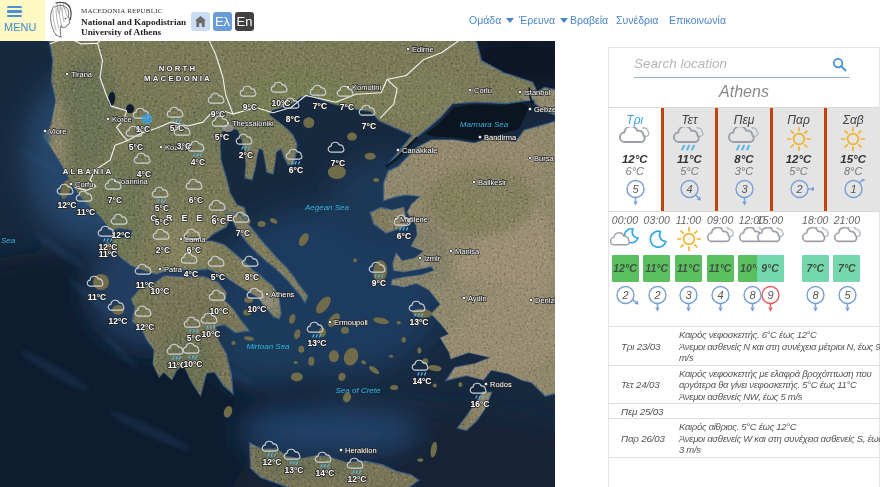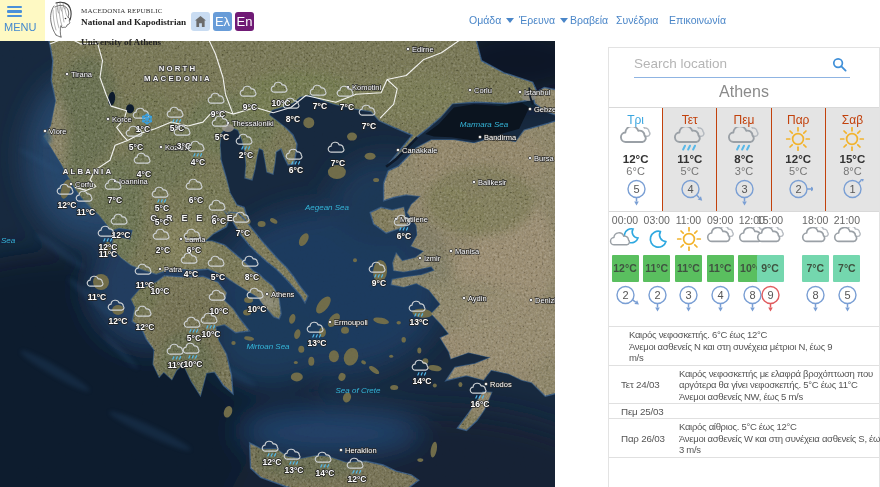--- a/index.html
+++ b/index.html
@@ -6,40 +6,40 @@
   font-family:"Liberation Sans", sans-serif; }
 .header { position:absolute; left:0; top:0; width:880px; height:41px; background:#fff; z-index:5;}
 .menublk { position:absolute; left:0; top:0; width:45px; height:41px; background:#fef9c3; }
 .menublk .bars{position:absolute;left:7px;top:6px;width:15px;}
 .menublk .bars div{height:2.2px;background:#4a90d9;margin-bottom:2.2px;border-radius:1px;}
 .menublk .mlabel{position:absolute;left:4px;top:21px;font-size:11px;color:#4288cf;}
 .logo { position:absolute; left:46px; top:0px; width:31px; height:41px; }
 .uni { position:absolute; left:81px; top:7px; font-family:"Liberation Serif", serif; color:#222; }
 .uni .l1{font-size:7px; letter-spacing:0.2px; color:#333;}
 .uni .l2{font-size:9.2px; font-weight:bold; margin-top:2px;}
-.uni .l3{font-size:9.2px; font-weight:bold; margin-top:10px;}
+.uni .l3{font-size:9.2px; font-weight:bold; margin-top:0;}
 .hbtn { position:absolute; top:12px; width:19px; height:19px; border-radius:3px; text-align:center; font-size:13px; color:#fff; line-height:19px;}
 .b1 { left:191px; background:#c9dcf2; }
 .b2 { left:213px; background:#689cd8; }
-.b3 { left:235px; background:#701a75; }
+.b3 { left:235px; background:#404040; }
 .nav { position:absolute; top:14px; left:0; font-size:10.5px; color:#4a86c8; white-space:nowrap; width:756px; height:14px;}
 .nav i { font-style:normal; position:absolute; top:0; }
 .caret { display:inline-block; width:0; height:0; border-left:4px solid transparent; border-right:4px solid transparent; border-top:5px solid #4a86c8; margin:0 0 1px 5px; vertical-align:middle;}
 .map { position:absolute; left:0; top:41px; width:555px; height:446px; overflow:hidden; }
-.side { position:absolute; left:608px; top:47px; width:272px; height:440px; background:#fff; border:1px solid #e3e3e3; border-bottom:none; }
+.side { position:absolute; left:608px; top:47px; width:272px; height:440px; background:#fff; border:1px solid #e3e3e3; border-bottom:none;font-style:italic; }
 .search { position:relative; height:30px; }
 .search .ph { position:absolute; left:25px; top:8px; font-size:13.5px; color:#b5b5b5; }
 .search .line { position:absolute; left:25px; right:29px; top:29px; border-bottom:1px solid #8fb4e2; }
 .mag { position:absolute; right:32px; top:9px; width:15px; height:15px; }
 .city { text-align:center; font-size:16px; color:#8a8a8a; height:29px; line-height:27px;}
 .tabs { display:flex; height:105px; border-top:1px solid #d9d9d9; border-bottom:1px solid #d9d9d9; }
-.tab { flex:1; background:#e4e4e4; border-right:1px solid #c2410c; text-align:center; position:relative;}
+.tab { flex:1; background:#e4e4e4; border-right:3px solid #c2410c; text-align:center; position:relative;}
 .tab:last-child{border-right:none;}
 .tab.sel { background:#fff; }
-.tab .day { font-size:12px; color:#c2410c; margin-top:5px; }
+.tab .day { font-size:12px; color:#404040; margin-top:5px; }
 .tab.sel .day { color:#3aa6e0; }
 .tab .ic { height:24px; margin-top:0px; }
 .tab .hi { font-size:11.5px; font-weight:bold; color:#333; margin-top:2px;}
 .tab .lo { font-size:11px; color:#777; }
 .tab .wind { margin-top:2px; height:28px;}
 .hourly { position:relative; height:114px; }
 .hcol { position:absolute; top:0; width:32px; text-align:center; }
 .hcol .tm { font-size:10.5px; color:#666; margin-top:2px; }
 .hcol .hic { height:24px; margin-top:1px; }
 .hcol .tbox { width:27px; height:27px; margin:4px auto 0; border-radius:1px; font-size:10.5px; font-weight:bold; color:#3f5340; line-height:27px; }
@@ -733,20 +733,21 @@
         <div class="wind"><svg width="30" height="28" viewBox="-1 0 29 28">
             <circle cx="14" cy="10" r="8.5" fill="none" stroke="#7a9fd4" stroke-width="1.4"></circle>
 <text x="14" y="14" text-anchor="middle" font-size="11" fill="#555" font-family="Liberation Sans, sans-serif">5</text>
 <line x1="14.0" y1="18.5" x2="14.0" y2="22.5" stroke="#7a9fd4" stroke-width="1.5"></line>
 <path d="M14.0,26.5 L16.3,22.5 L11.7,22.5 Z" fill="#7a9fd4"></path>
           </svg></div>
       </div>
     </div>
  <div class="flist">
       <div class="frow">
+        <div class="fdate">Τρι 23/03</div>
         <div class="ftxt">Καιρός νεφοσκεπής. 6°C έως 12°C<br>Άνεμοι ασθενείς N και στη συνέχεια μέτριοι N, έως 9<br>m/s</div>
       </div>
       <div class="frow">
         <div class="fdate">Τετ 24/03</div>
         <div class="ftxt">Καιρός νεφοσκεπής με ελαφρά βροχόπτωση που<br>αργότερα θα γίνει νεφοσκεπής. 5°C έως 11°C<br>Άνεμοι ασθενείς NW, έως 5 m/s</div>
       </div>
       <div class="frow">
         <div class="fdate">Πεμ 25/03</div>
       </div>
       <div class="frow">

